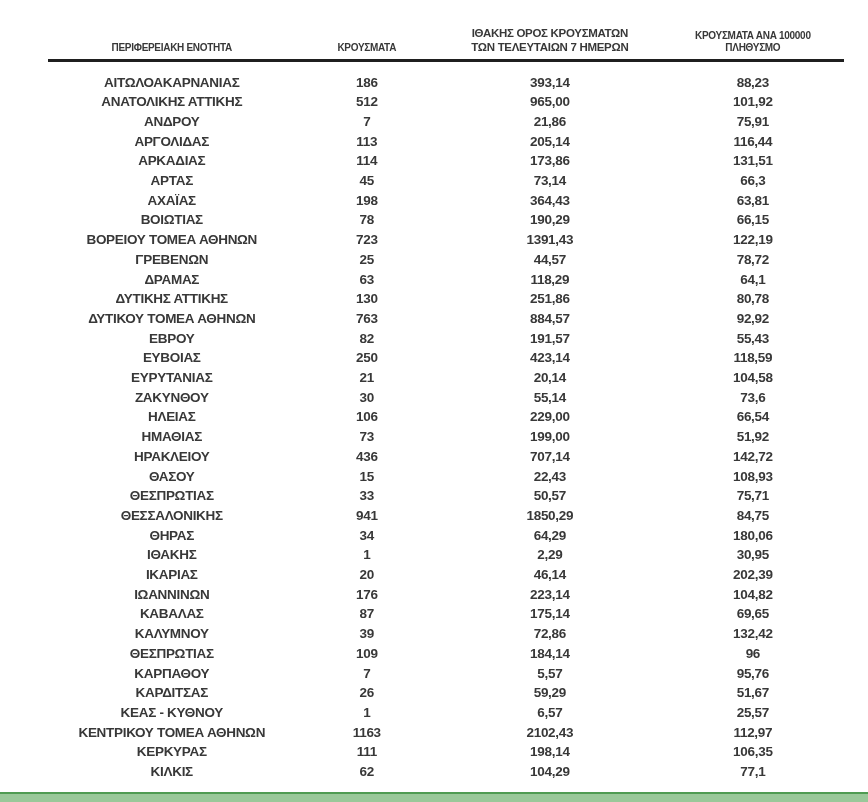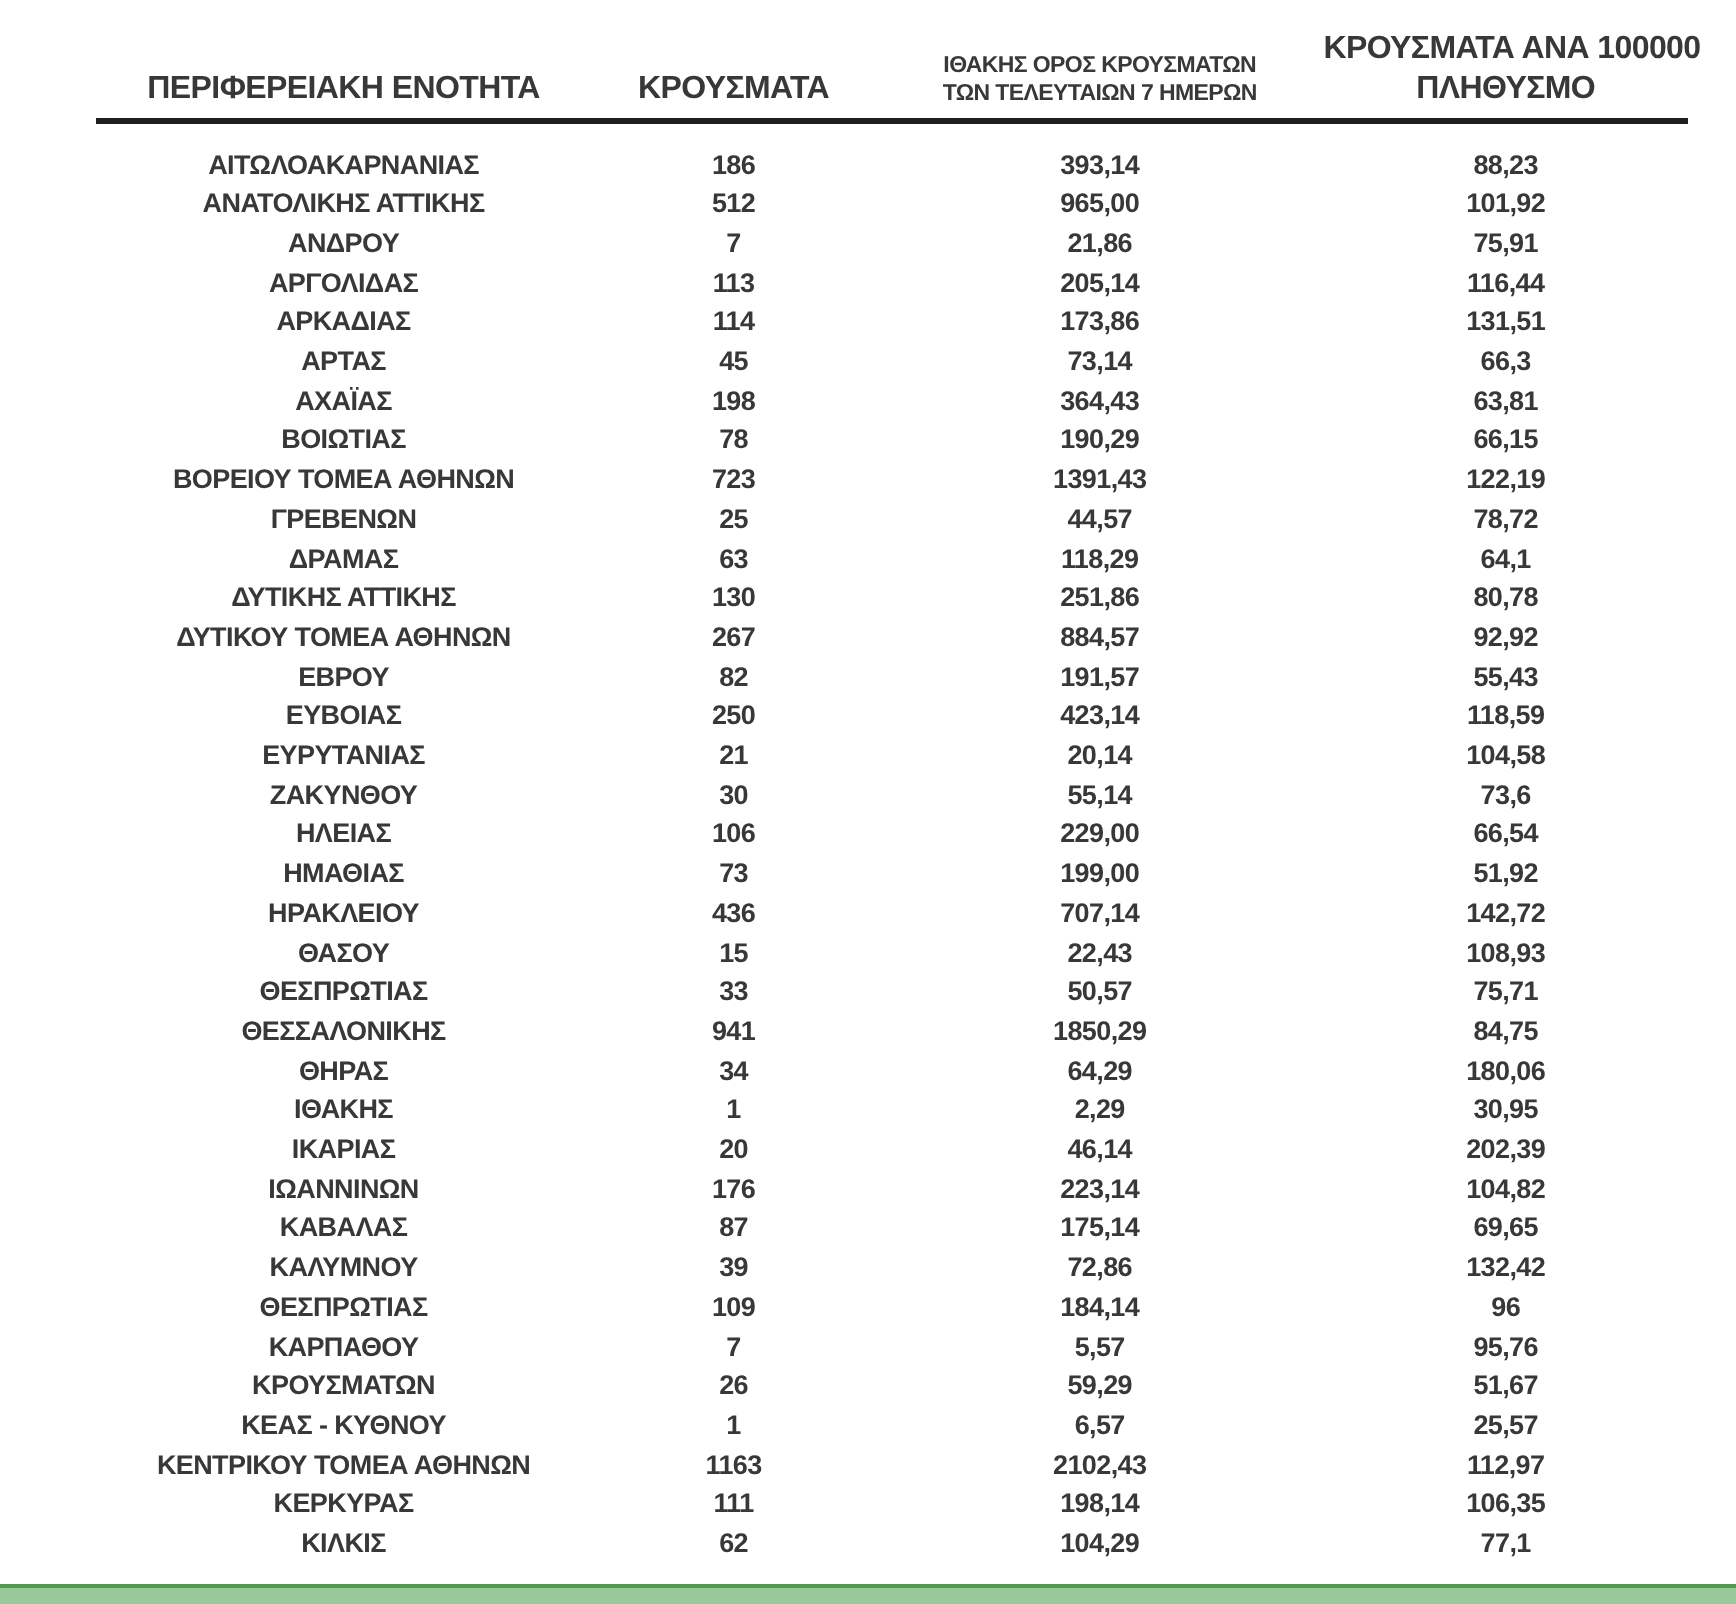--- a/index.html
+++ b/index.html
@@ -25,21 +25,21 @@
   }
   col.c1 { width: 31.1%; }
   col.c2 { width: 17.9%; }
   col.c3 { width: 28.1%; }
   col.c4 { width: 22.9%; }
   thead tr { height: 60px; }
   thead th {
     vertical-align: bottom;
     text-align: center;
     font-weight: 700;
-    font-size: 16px;
+    font-size: 10px;
     line-height: 1.22;
     padding: 0 0 4px 0;
     letter-spacing: -0.3px;
     border-bottom: 3px solid var(--rule-color, #1f1f1f);
     white-space: nowrap;
   }
   thead th.small { font-size: 11.5px; }
   thead th .line { display: block; }
   tbody td {
     text-align: center;
@@ -161,21 +161,21 @@
           <td>64,1</td>
         </tr>
         <tr>
           <td>ΔΥΤΙΚΗΣ ΑΤΤΙΚΗΣ</td>
           <td>130</td>
           <td>251,86</td>
           <td>80,78</td>
         </tr>
         <tr>
           <td>ΔΥΤΙΚΟΥ ΤΟΜΕΑ ΑΘΗΝΩΝ</td>
-          <td>267</td>
+          <td>763</td>
           <td>884,57</td>
           <td>92,92</td>
         </tr>
         <tr>
           <td>ΕΒΡΟΥ</td>
           <td>82</td>
           <td>191,57</td>
           <td>55,43</td>
         </tr>
         <tr>
@@ -274,21 +274,21 @@
           <td>184,14</td>
           <td>96</td>
         </tr>
         <tr>
           <td>ΚΑΡΠΑΘΟΥ</td>
           <td>7</td>
           <td>5,57</td>
           <td>95,76</td>
         </tr>
         <tr>
-          <td>ΚΡΟΥΣΜΑΤΩΝ</td>
+          <td>ΚΑΡΔΙΤΣΑΣ</td>
           <td>26</td>
           <td>59,29</td>
           <td>51,67</td>
         </tr>
         <tr>
           <td>ΚΕΑΣ - ΚΥΘΝΟΥ</td>
           <td>1</td>
           <td>6,57</td>
           <td>25,57</td>
         </tr>

